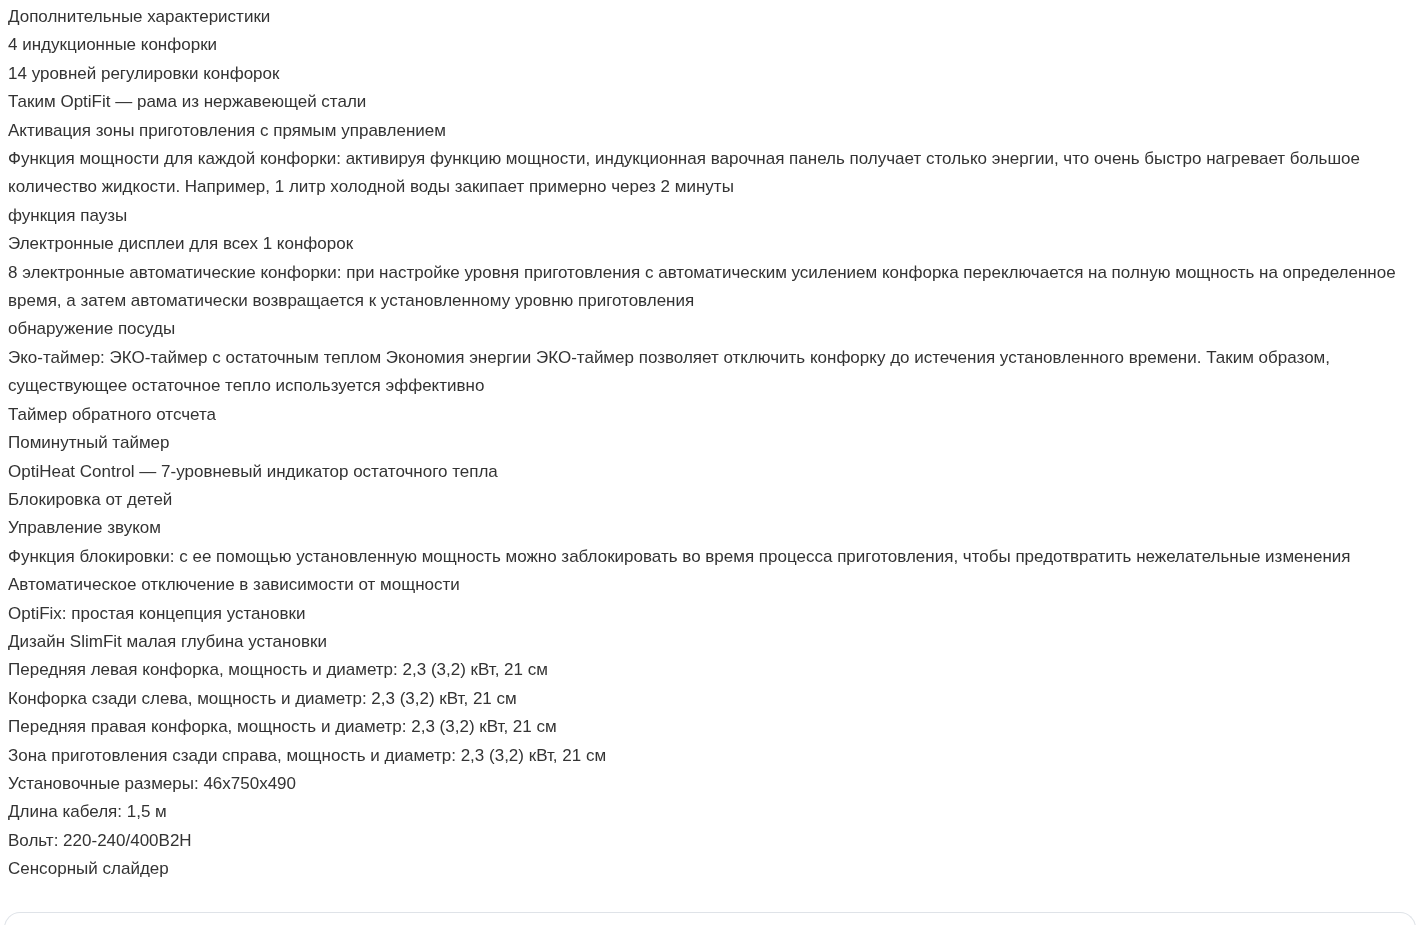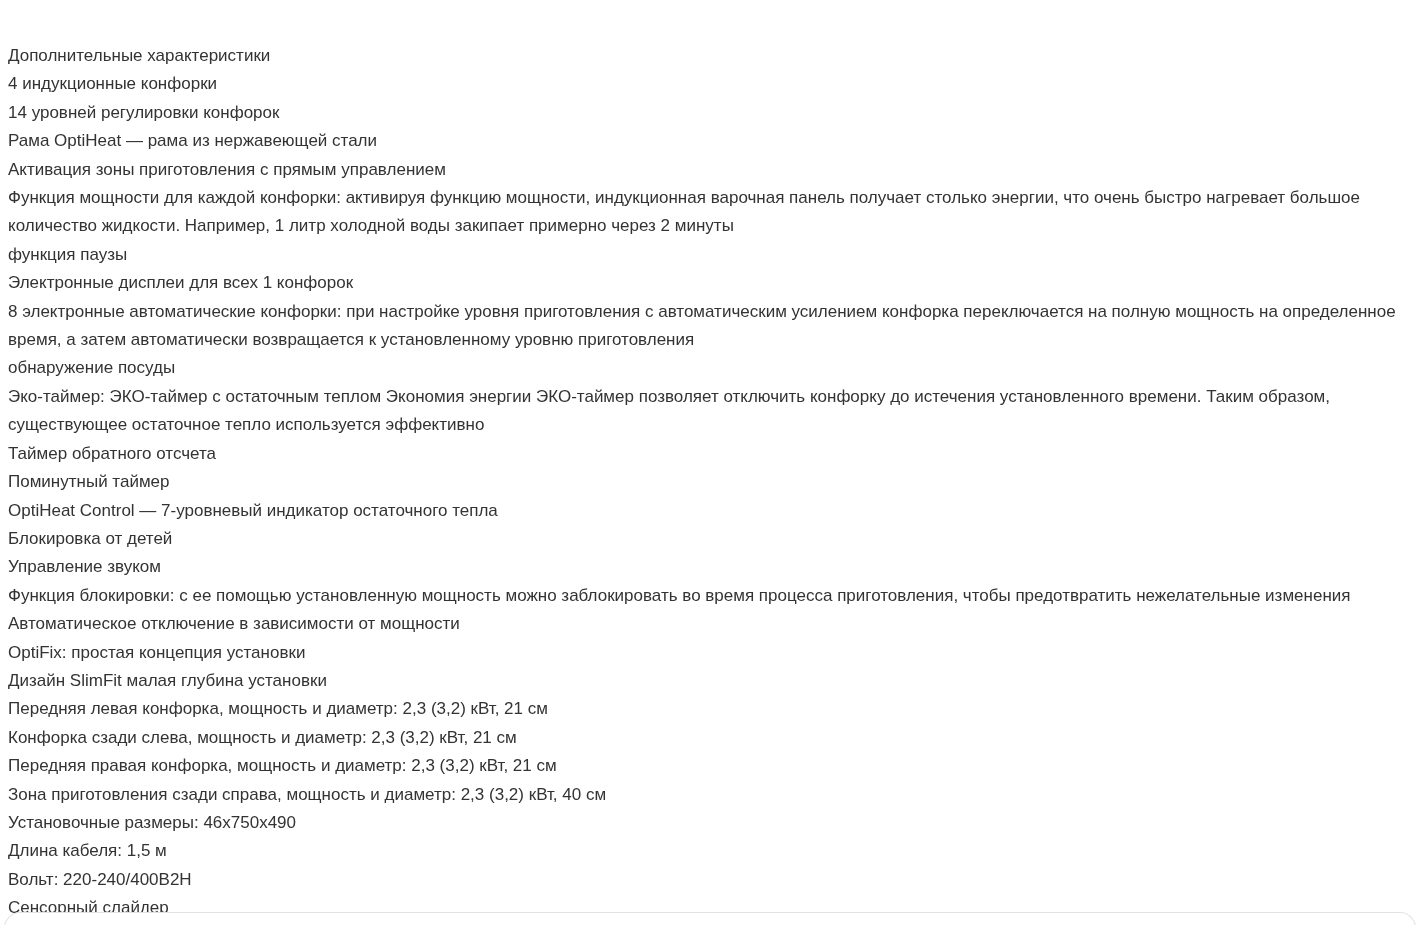--- a/index.html
+++ b/index.html
@@ -12,21 +12,20 @@
     height: 925px;
     overflow: hidden;
     position: relative;
     font-family: "Liberation Sans", sans-serif;
   }
   .specs {
     padding: 3px 10px 0 8px;
     color: #333333;
     font-size: 17px;
     line-height: 28.4px;
-    margin-top: 39px;
   }
   .line {
     white-space: normal;
   }
   .next-card {
     position: absolute;
     left: 4px;
     right: 2px;
     top: 912px;
     height: 80px;
@@ -37,41 +36,41 @@
   }
 </style>
 </head>
 <body>
 
 <main class="specs">
   <div class="line">Дополнительные характеристики</div>
   <div>
       <div class="line">4 индукционные конфорки</div>
       <div class="line">14 уровней регулировки конфорок</div>
-      <div class="line">Рама OptiHeat — рама из нержавеющей стали</div>
+      <div class="line">Таким OptiFit — рама из нержавеющей стали</div>
       <div class="line">Активация зоны приготовления с прямым управлением</div>
       <div class="line">Функция мощности для каждой конфорки: активируя функцию мощности, индукционная варочная панель получает столько энергии, что очень быстро нагревает большое количество жидкости. Например, 1 литр холодной воды закипает примерно через 2 минуты</div>
       <div class="line">функция паузы</div>
       <div class="line">Электронные дисплеи для всех 1 конфорок</div>
       <div class="line">8 электронные автоматические конфорки: при настройке уровня приготовления с автоматическим усилением конфорка переключается на полную мощность на определенное время, а затем автоматически возвращается к установленному уровню приготовления</div>
       <div class="line">обнаружение посуды</div>
       <div class="line">Эко-таймер: ЭКО-таймер с остаточным теплом Экономия энергии ЭКО-таймер позволяет отключить конфорку до истечения установленного времени. Таким образом, существующее остаточное тепло используется эффективно</div>
       <div class="line">Таймер обратного отсчета</div>
       <div class="line">Поминутный таймер</div>
       <div class="line">OptiHeat Control — 7-уровневый индикатор остаточного тепла</div>
       <div class="line">Блокировка от детей</div>
       <div class="line">Управление звуком</div>
       <div class="line">Функция блокировки: с ее помощью установленную мощность можно заблокировать во время процесса приготовления, чтобы предотвратить нежелательные изменения</div>
       <div class="line">Автоматическое отключение в зависимости от мощности</div>
       <div class="line">OptiFix: простая концепция установки</div>
       <div class="line">Дизайн SlimFit малая глубина установки</div>
       <div class="line">Передняя левая конфорка, мощность и диаметр: 2,3 (3,2) кВт, 21 см</div>
       <div class="line">Конфорка сзади слева, мощность и диаметр: 2,3 (3,2) кВт, 21 см</div>
       <div class="line">Передняя правая конфорка, мощность и диаметр: 2,3 (3,2) кВт, 21 см</div>
-      <div class="line">Зона приготовления сзади справа, мощность и диаметр: 2,3 (3,2) кВт, 40 см</div>
+      <div class="line">Зона приготовления сзади справа, мощность и диаметр: 2,3 (3,2) кВт, 21 см</div>
       <div class="line">Установочные размеры: 46х750х490</div>
       <div class="line">Длина кабеля: 1,5 м</div>
       <div class="line">Вольт: 220-240/400В2Н</div>
       <div class="line">Сенсорный слайдер</div>
     </div>
 </main>
 
 <div class="next-card"></div>
 
 </body></html>

